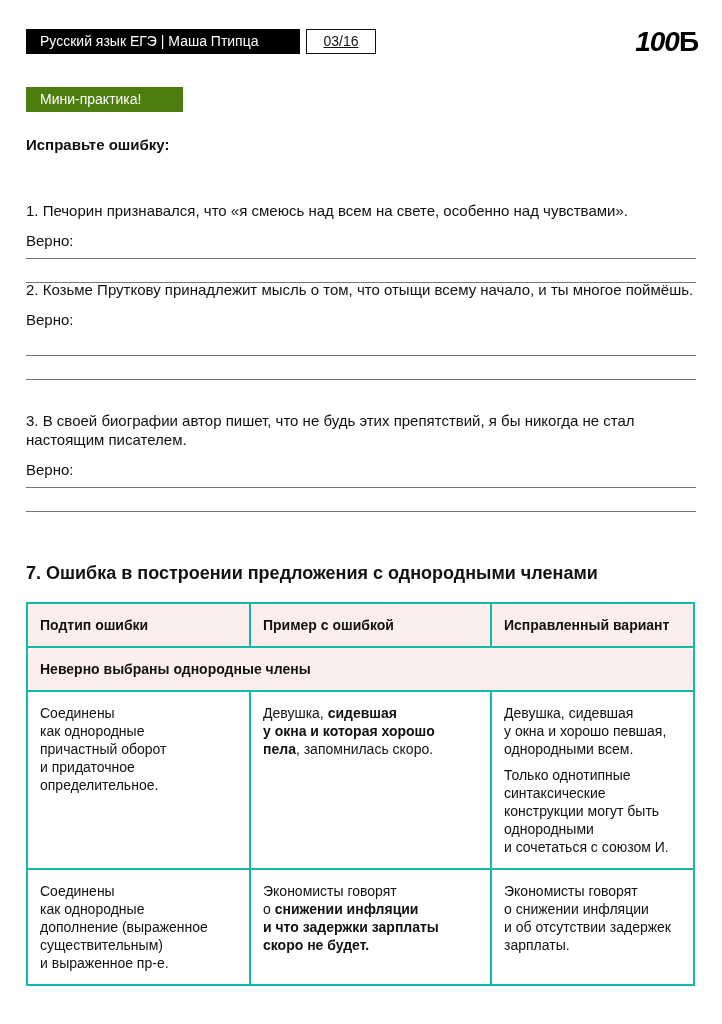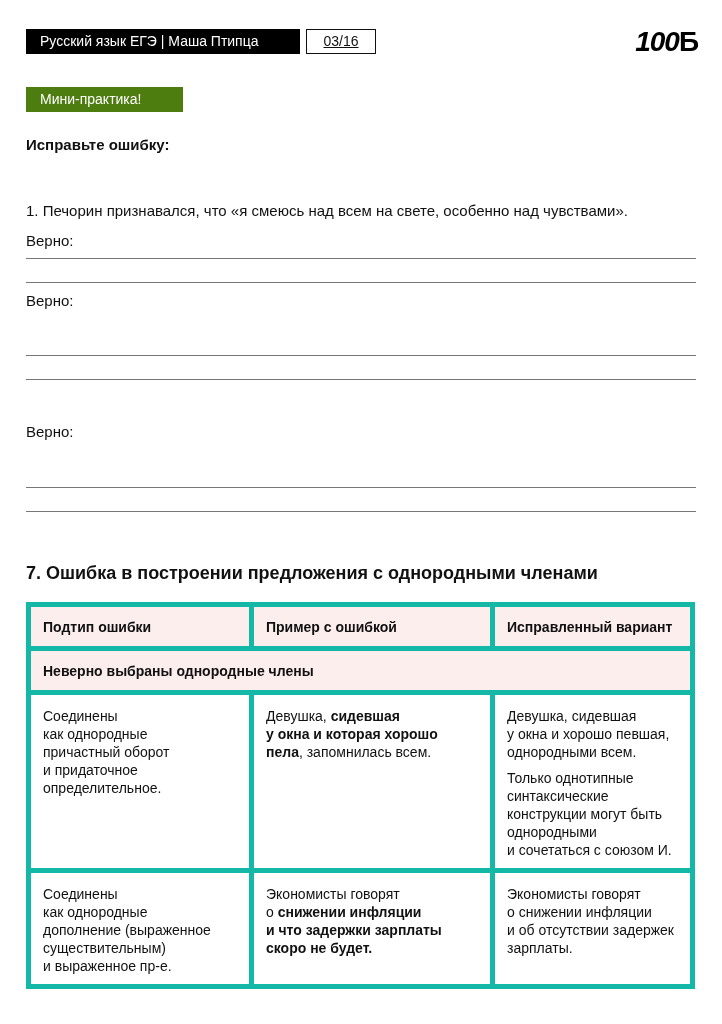--- a/index.html
+++ b/index.html
@@ -17,23 +17,23 @@
     .exercise-title { position: absolute; left: 26px; top: 136px; font-size: 15px; font-weight: bold; }
 
     .task { position: absolute; left: 26px; width: 670px; }
     .task-text { font-size: 15px; line-height: 19px; color: #111; }
     .answer-label { font-size: 15px; font-weight: normal; margin-top: 12px; }
     .line { height: 1px; background: #777; width: 670px; position: absolute; left: 0; }
 
     .section-title { position: absolute; left: 26px; top: 563px; font-size: 18px; font-weight: bold; }
 
     table.errors { position: absolute; left: 26px; top: 602px; width: 669px; border-collapse: collapse; }
-    table.errors td, table.errors th { border: 5px solid #14b8a6; vertical-align: top; font-size: 14px; line-height: 18px; padding: 0 12px; }
+    table.errors td, table.errors th { border: 2px solid #14b8a6; vertical-align: top; font-size: 14px; line-height: 18px; padding: 0 12px; }
     table.errors th { background: #fdeeee; text-align: left; font-weight: bold; height: 44px; vertical-align: middle; }
-    .subhead td { background: #fdeeee; font-weight: bold; height: 44px; vertical-align: middle !important; }
+    .subhead td { background: #fdeeee; font-weight: bold; height: 44px; vertical-align: middle !important; border-radius: 10px; }
     .row-a td { height: 178px; padding-top: 12px !important; }
     .row-b td { height: 116px; padding-top: 12px !important; }
     .c1 { width: 223px; }
     .c2 { width: 241px; }
     .b { font-weight: bold; }
     .note { margin-top: 8px; display: block; }
     .cell-line { display: block; }
   </style>
 </head>
 <body>
@@ -48,26 +48,28 @@
 <div class="exercise-title">Исправьте ошибку:</div>
 
 <div class="task" style="top:173px;margin-top:28px;">
   <div class="task-text">1. Печорин признавался, что «я смеюсь над всем на свете, особенно над чувствами».</div>
   <div class="answer-label">Верно:</div>
   <div class="line" style="top:57px;"></div>
   <div class="line" style="top:81px;"></div>
 </div>
 
 <div class="task" style="top:280px;">
+  <div class="task-text">2. Козьме Пруткову принадлежит мысль о том, что отыщи всему начало, и ты многое поймёшь.</div>
   <div class="answer-label">Верно:</div>
   <div class="line" style="top:75px;"></div>
   <div class="line" style="top:99px;"></div>
 </div>
 
 <div class="task" style="top:411px;">
+  <div class="task-text">3. В своей биографии автор пишет, что не будь этих препятствий, я бы никогда не стал настоящим писателем.</div>
   <div class="answer-label">Верно:</div>
   <div class="line" style="top:76px;"></div>
   <div class="line" style="top:100px;"></div>
 </div>
 
 <div class="section-title">7. Ошибка в построении предложения с однородными членами</div>
 
 <table class="errors">
   <tbody>
       <tr>
@@ -82,21 +84,21 @@
     <td>
       <span class="cell-line">Соединены</span>
       <span class="cell-line">как однородные</span>
       <span class="cell-line">причастный оборот</span>
       <span class="cell-line">и придаточное</span>
       <span class="cell-line">определительное.</span>
     </td>
     <td>
       <span class="cell-line"><span>Девушка, </span><span class="b">сидевшая</span></span>
       <span class="cell-line b">у окна и которая хорошо</span>
-      <span class="cell-line"><span class="b">пела</span><span>, запомнилась всем.</span></span>
+      <span class="cell-line"><span class="b">пела</span><span>, запомнилась скоро.</span></span>
     </td>
     <td>
       <span class="cell-line">Девушка, сидевшая</span>
       <span class="cell-line">у окна и хорошо певшая,</span>
       <span class="cell-line">однородными всем.</span>
       <span class="note">
         <span class="cell-line">Только однотипные</span>
         <span class="cell-line">синтаксические</span>
         <span class="cell-line">конструкции могут быть</span>
         <span class="cell-line">однородными</span>

